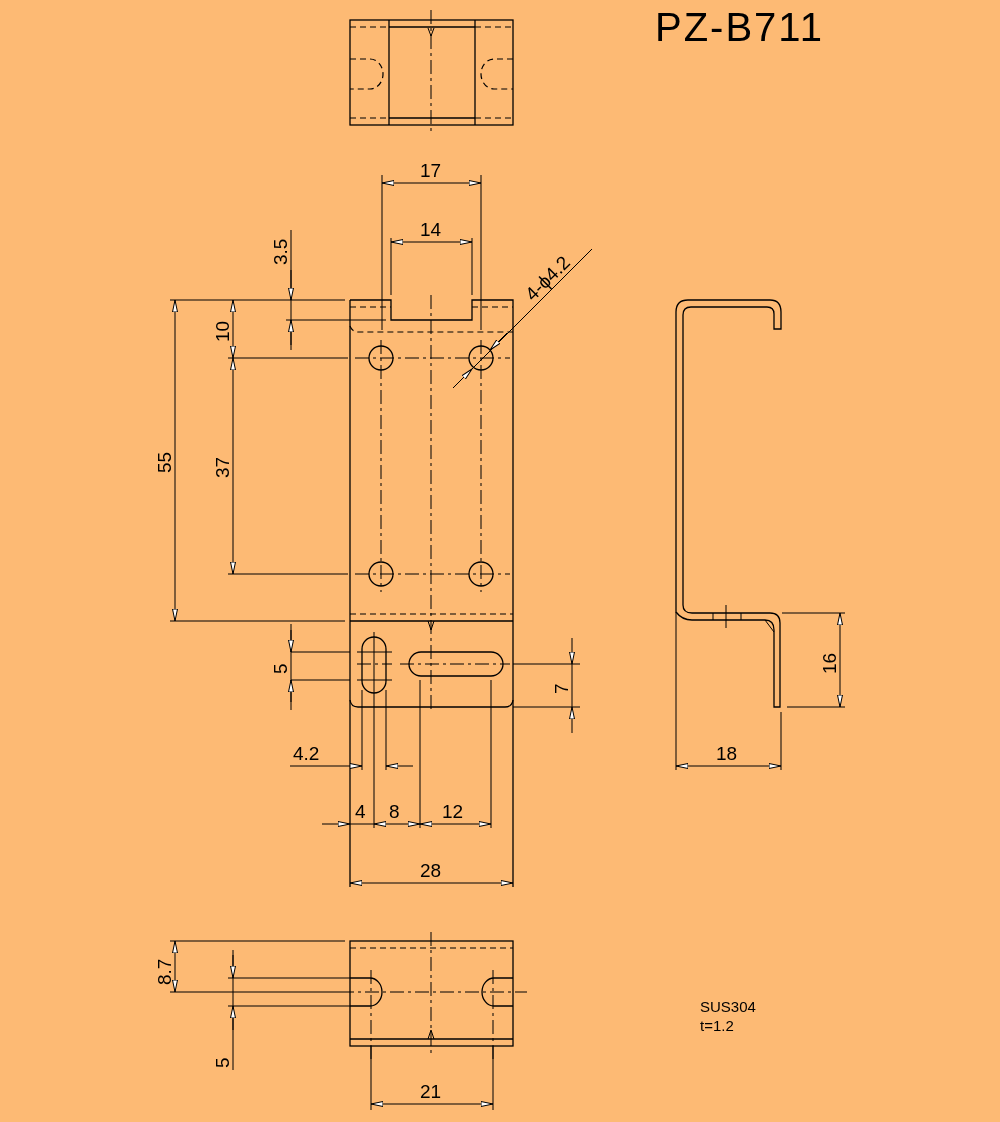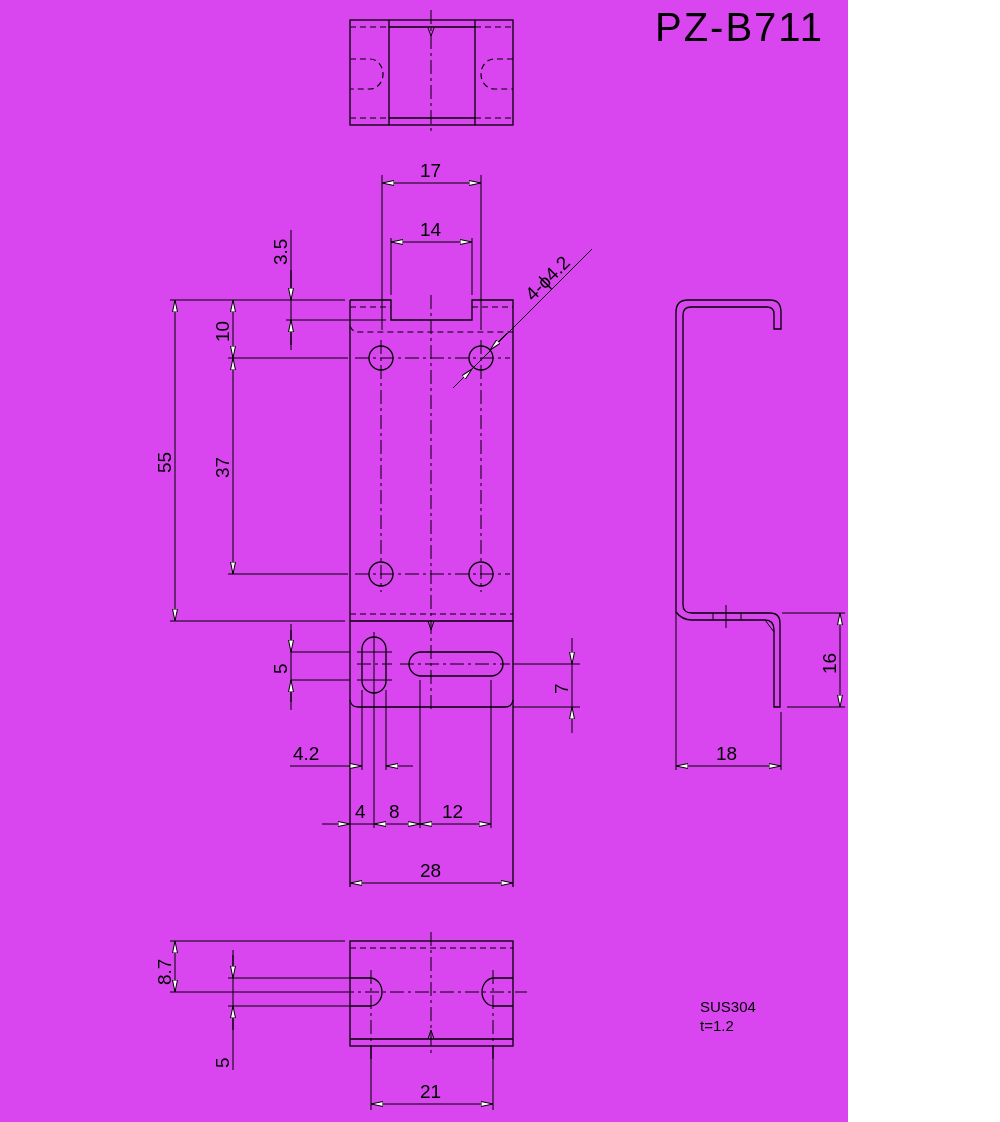--- a/index.html
+++ b/index.html
@@ -1,16 +1,16 @@
 <!DOCTYPE html>
 <html><head>
 <meta charset="utf-8">
 <style>
   html, body { margin: 0; padding: 0; background: #ffffff; }
-  #canvas { position: relative; width: 848px; height: 1122px; background: #d946ef; overflow: hidden; text-decoration: underline; }
+  #canvas { position: relative; width: 1000px; height: 1122px; background: #fdba74; overflow: hidden; text-decoration: underline; }
   svg { position: absolute; left: 0; top: 0; }
   .ln { stroke: #000; stroke-width: 1.3; fill: none; }
   .thin { stroke: #000; stroke-width: 1; fill: none; }
   .hid { stroke: #000; stroke-width: 1.2; fill: none; stroke-dasharray: 6 4; }
   .ctr { stroke: #000; stroke-width: 1; fill: none; stroke-dasharray: 14 4 3 4; }
   .dim { font-family: "Liberation Sans", sans-serif; font-size: 19px; fill: #000; font-weight: normal; }
   .title { font-family: "Liberation Sans", sans-serif; font-size: 40px; fill: #000; letter-spacing: 2px; }
   .note { font-family: "Liberation Sans", sans-serif; font-size: 15px; fill: #000; }
 </style>
 </head>

